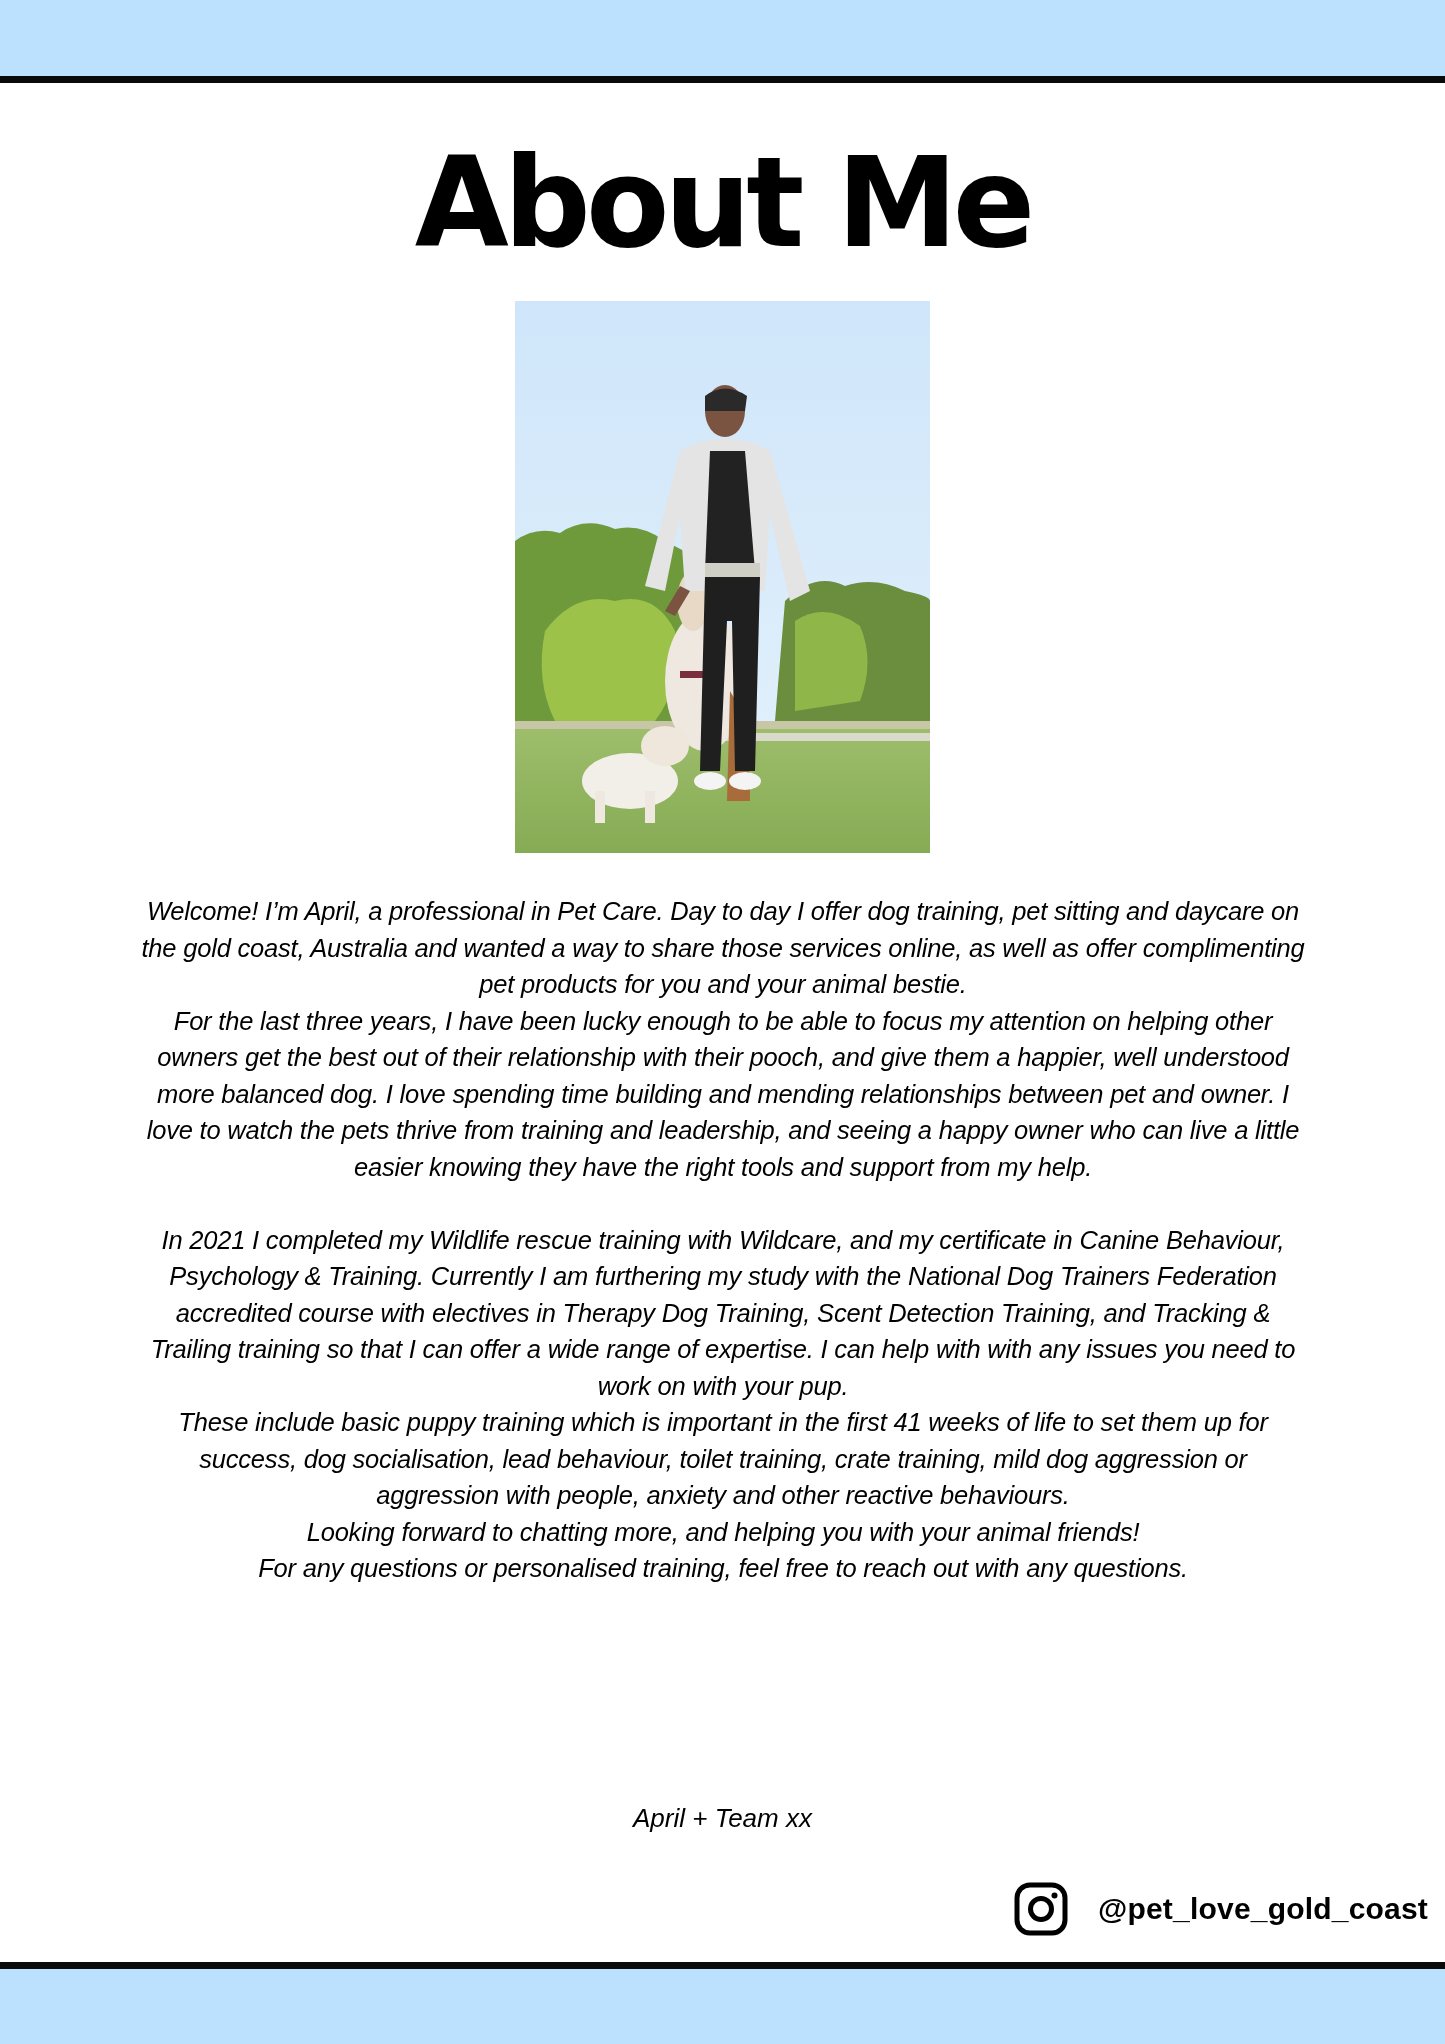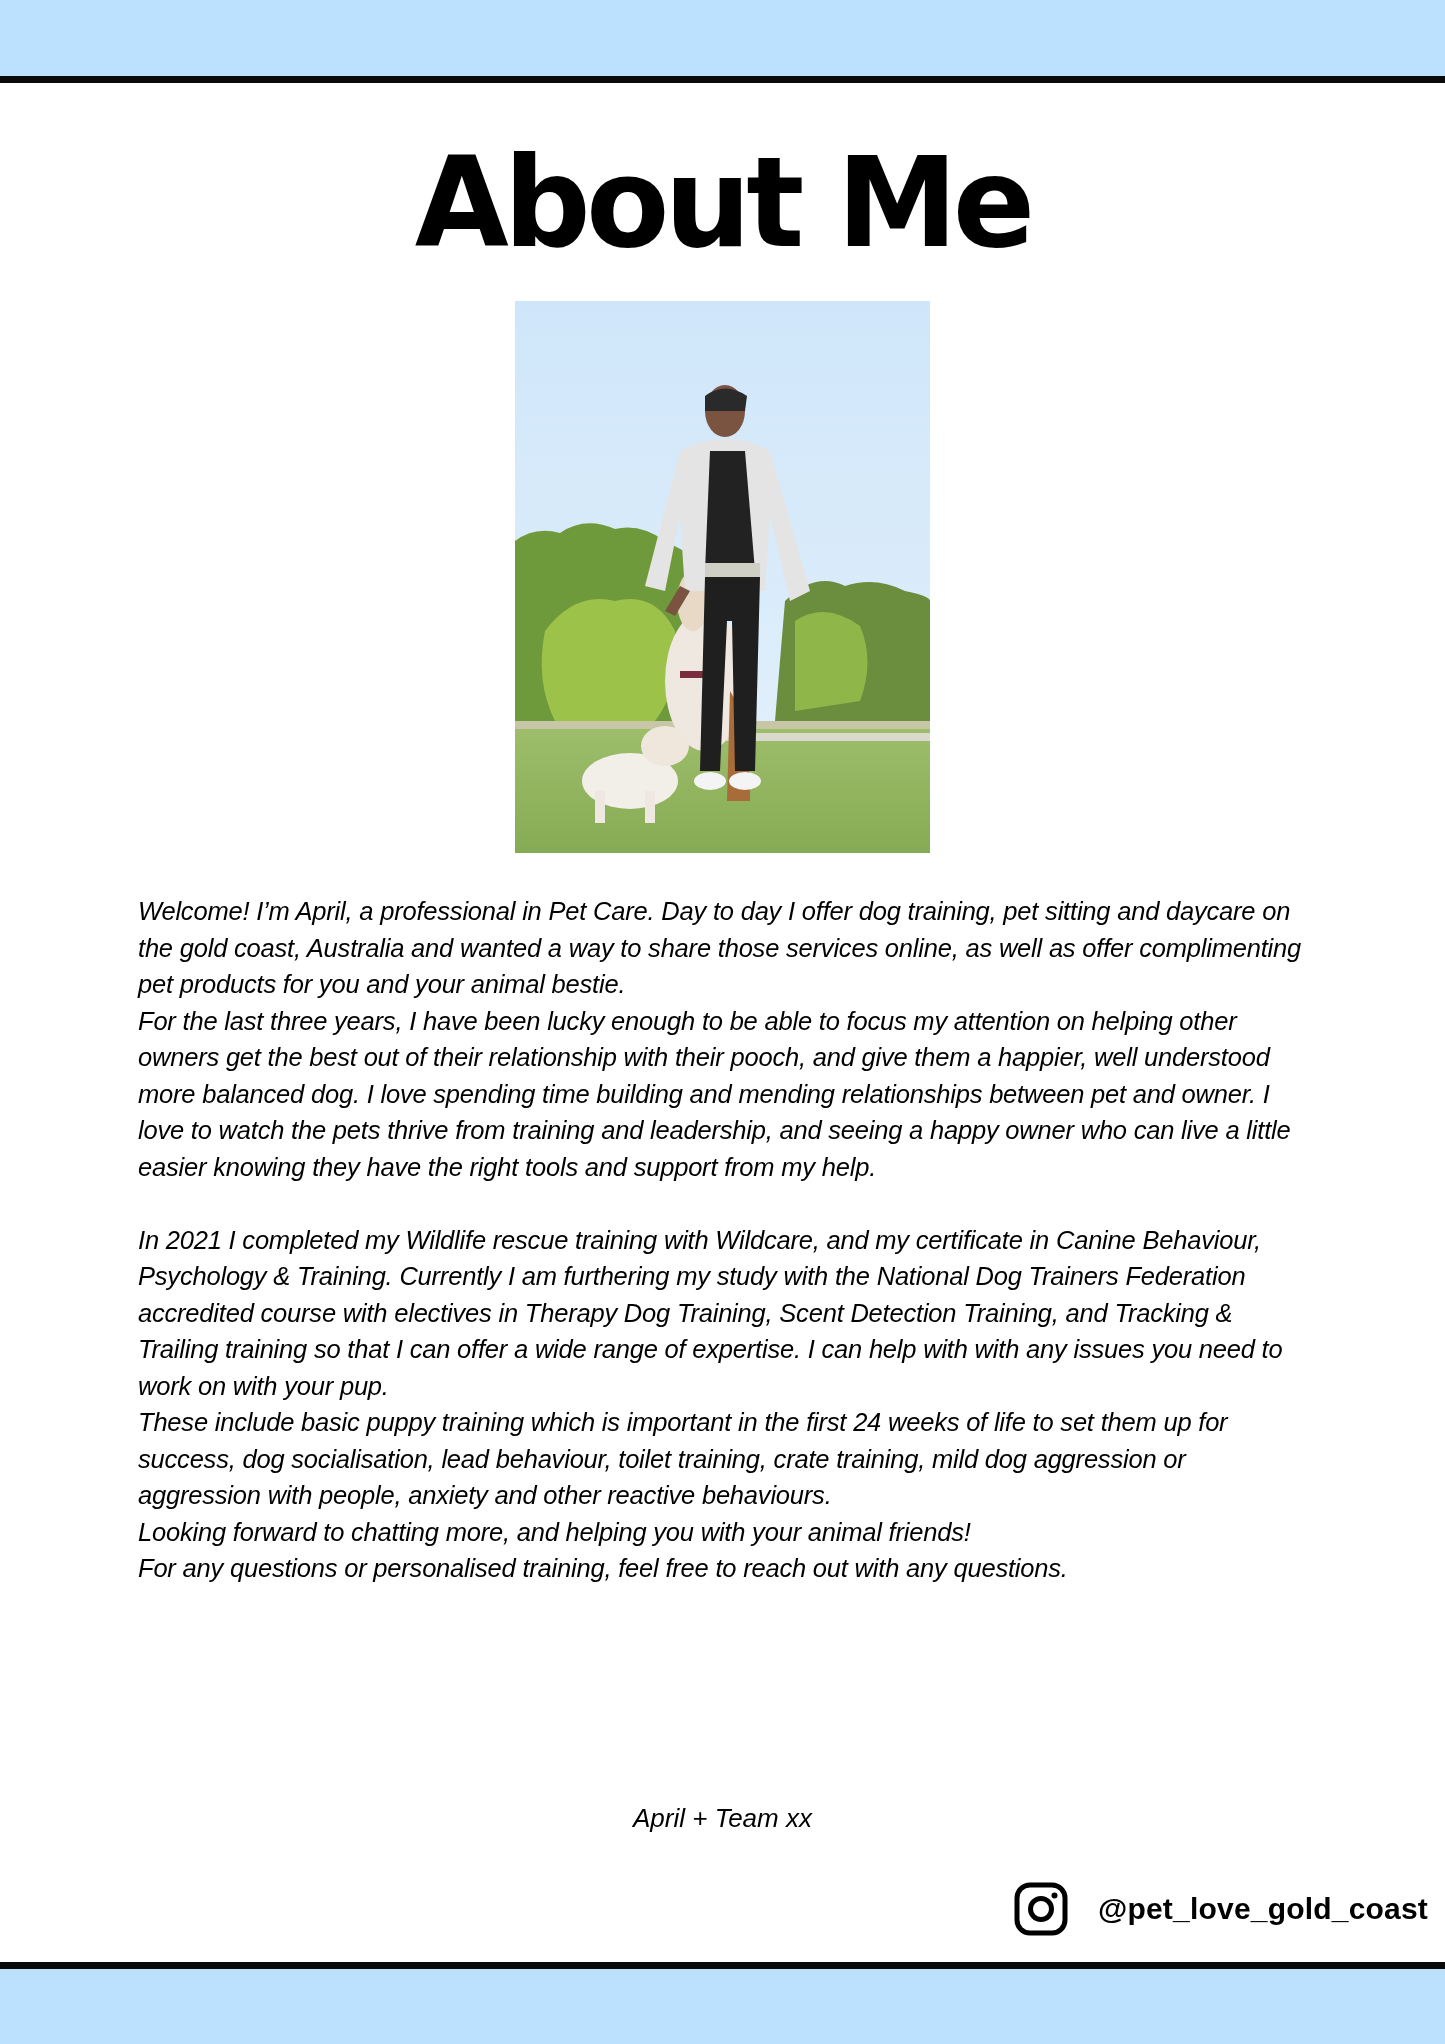--- a/index.html
+++ b/index.html
@@ -39,21 +39,21 @@
       transform: scaleX(0.98);
     }
     .photo {
       position: absolute; left: 515px; top: 301px; width: 415px; height: 552px;
       overflow: hidden;
       background: #d2e8f8;
     }
     .photo svg { display: block; }
     .body-text {
       position: absolute; left: 138px; top: 893px; width: 1170px;
-      text-align: left;
+      text-align: center;
       font-style: italic;
       font-size: 25.5px;
       line-height: 36.5px;
       letter-spacing: -0.2px;
     }
     .body-text p { margin: 0; }
     .body-text .gap { height: 36.5px; }
     .signature {
       position: absolute; left: 0; top: 1800px; width: 1445px;
       text-align: center;
@@ -122,21 +122,21 @@
     <ellipse cx="230" cy="480" rx="16" ry="9" fill="#f4f4f4"></ellipse>
     <path d="M165 285 L150 310 L160 315 L175 290 Z" fill="#7a5440"></path>
   </svg>
 </div>
 
 <div class="body-text">
   <p>Welcome! I’m April, a professional in Pet Care. Day to day I offer dog training, pet sitting and daycare on the gold coast, Australia and wanted a way to share those services online, as well as offer complimenting pet products for you and your animal bestie.</p>
   <p>For the last three years, I have been lucky enough to be able to focus my attention on helping other owners get the best out of their relationship with their pooch, and give them a happier, well understood more balanced dog. I love spending time building and mending relationships between pet and owner. I love to watch the pets thrive from training and leadership, and seeing a happy owner who can live a little easier knowing they have the right tools and support from my help.</p>
   <div class="gap"></div>
   <p>In 2021 I completed my Wildlife rescue training with Wildcare, and my certificate in Canine Behaviour, Psychology &amp; Training. Currently I am furthering my study with the National Dog Trainers Federation accredited course with electives in Therapy Dog Training, Scent Detection Training, and Tracking &amp; Trailing training so that I can offer a wide range of expertise. I can help with with any issues you need to work on with your pup.</p>
-  <p>These include basic puppy training which is important in the first 24 weeks of life to set them up for success, dog socialisation, lead behaviour, toilet training, crate training, mild dog aggression or aggression with people, anxiety and other reactive behaviours.</p>
+  <p>These include basic puppy training which is important in the first 41 weeks of life to set them up for success, dog socialisation, lead behaviour, toilet training, crate training, mild dog aggression or aggression with people, anxiety and other reactive behaviours.</p>
   <p>Looking forward to chatting more, and helping you with your animal friends!</p>
   <p>For any questions or personalised training, feel free to reach out with any questions.</p>
 </div>
 
 <div class="signature">April + Team xx</div>
 
 <div class="social">
   <svg class="ig-icon" viewBox="0 0 54 54" xmlns="http://www.w3.org/2000/svg">
     <rect x="3" y="3" width="48" height="48" rx="13" ry="13" fill="none" stroke="#000" stroke-width="5"></rect>
     <circle cx="27" cy="27" r="10.5" fill="none" stroke="#000" stroke-width="5"></circle>

